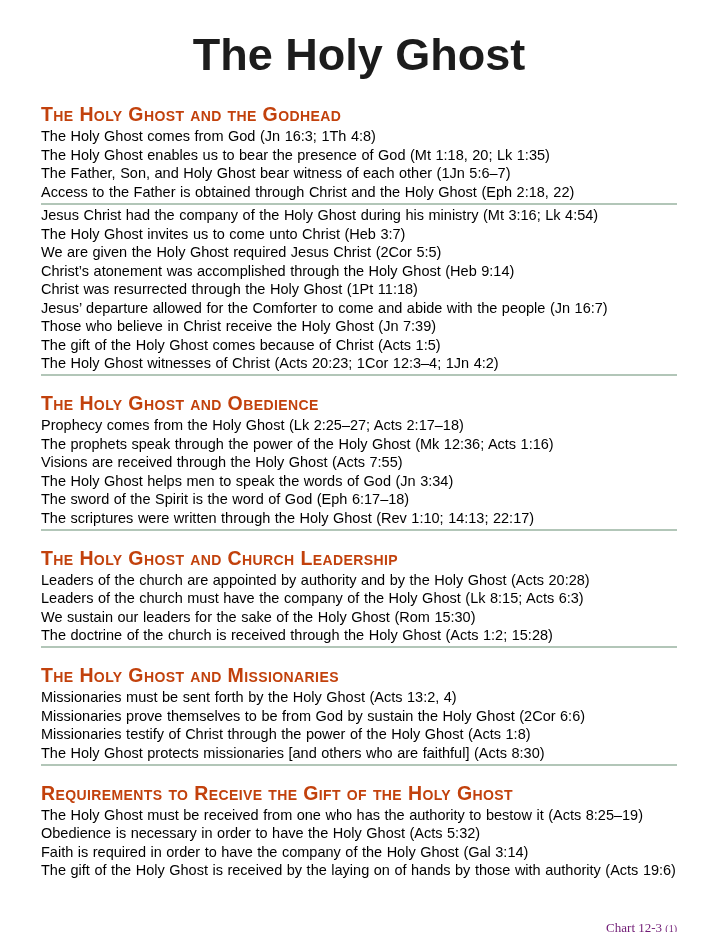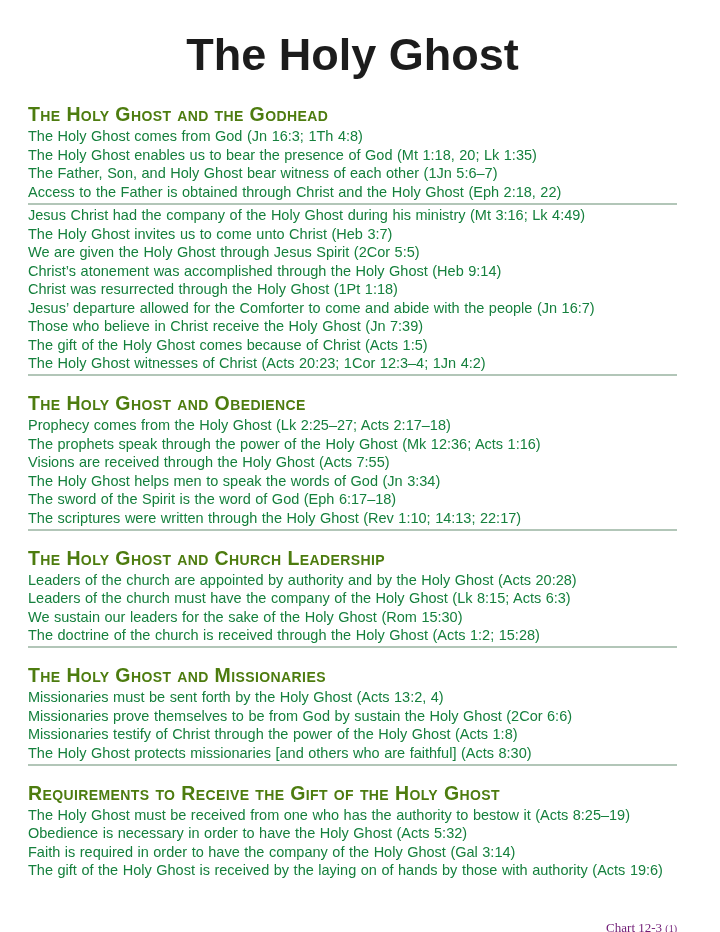--- a/index.html
+++ b/index.html
@@ -7,45 +7,45 @@
   body {
     width: 720px;
     height: 932px;
     background: #ffffff;
     font-family: "Liberation Sans", sans-serif;
     overflow: hidden;
   }
   .page {
     width: 720px;
     height: 764px;
-    padding: 28px 43px 0 28px;
+    padding: 28px 43px 0 41px;
   }
   .title {
     margin: 0 0 21px 0;
     font-size: 45px;
     line-height: 54px;
     font-weight: 700;
     text-align: center;
     color: #1c1c1c;
     letter-spacing: 0px;
   }
   .section-heading {
     margin: 16px 0 2px 0;
     font-size: 19.5px;
     line-height: 22px;
     font-weight: 700;
     font-variant: small-caps;
     letter-spacing: 0.4px;
-    color: #4d7c0f;
+    color: #c2410c;
   }
   .item {
     margin: 0;
     font-size: 14.5px;
     line-height: 18.5px;
-    color: #15803d;
+    color: #000000;
     word-spacing: 0.5px;
   }
   .divider {
     border: none;
     border-top: 2px solid #b2c6b8;
     margin: 1.5px 0 1.5px 0;
   }
   .footer {
     margin-top: 40px;
     text-align: right;
@@ -67,25 +67,25 @@
   <section>
     <h2 class="section-heading">The Holy Ghost and the Godhead</h2>
     <p class="item">The Holy Ghost comes from God (Jn 16:3; 1Th 4:8)</p>
     <p class="item">The Holy Ghost enables us to bear the presence of God (Mt 1:18, 20; Lk 1:35)</p>
     <p class="item">The Father, Son, and Holy Ghost bear witness of each other (1Jn 5:6–7)</p>
     <p class="item">Access to the Father is obtained through Christ and the Holy Ghost (Eph 2:18, 22)</p>
     <hr class="divider">
   </section>
 
   <section>
-    <p class="item">Jesus Christ had the company of the Holy Ghost during his ministry (Mt 3:16; Lk 4:49)</p>
+    <p class="item">Jesus Christ had the company of the Holy Ghost during his ministry (Mt 3:16; Lk 4:54)</p>
     <p class="item">The Holy Ghost invites us to come unto Christ (Heb 3:7)</p>
-    <p class="item">We are given the Holy Ghost through Jesus Spirit (2Cor 5:5)</p>
+    <p class="item">We are given the Holy Ghost required Jesus Christ (2Cor 5:5)</p>
     <p class="item">Christ’s atonement was accomplished through the Holy Ghost (Heb 9:14)</p>
-    <p class="item">Christ was resurrected through the Holy Ghost (1Pt 1:18)</p>
+    <p class="item">Christ was resurrected through the Holy Ghost (1Pt 11:18)</p>
     <p class="item">Jesus’ departure allowed for the Comforter to come and abide with the people (Jn 16:7)</p>
     <p class="item">Those who believe in Christ receive the Holy Ghost (Jn 7:39)</p>
     <p class="item">The gift of the Holy Ghost comes because of Christ (Acts 1:5)</p>
     <p class="item">The Holy Ghost witnesses of Christ (Acts 20:23; 1Cor 12:3–4; 1Jn 4:2)</p>
     <hr class="divider">
   </section>
 
   <section>
     <h2 class="section-heading">The Holy Ghost and Obedience</h2>
     <p class="item">Prophecy comes from the Holy Ghost (Lk 2:25–27; Acts 2:17–18)</p>

